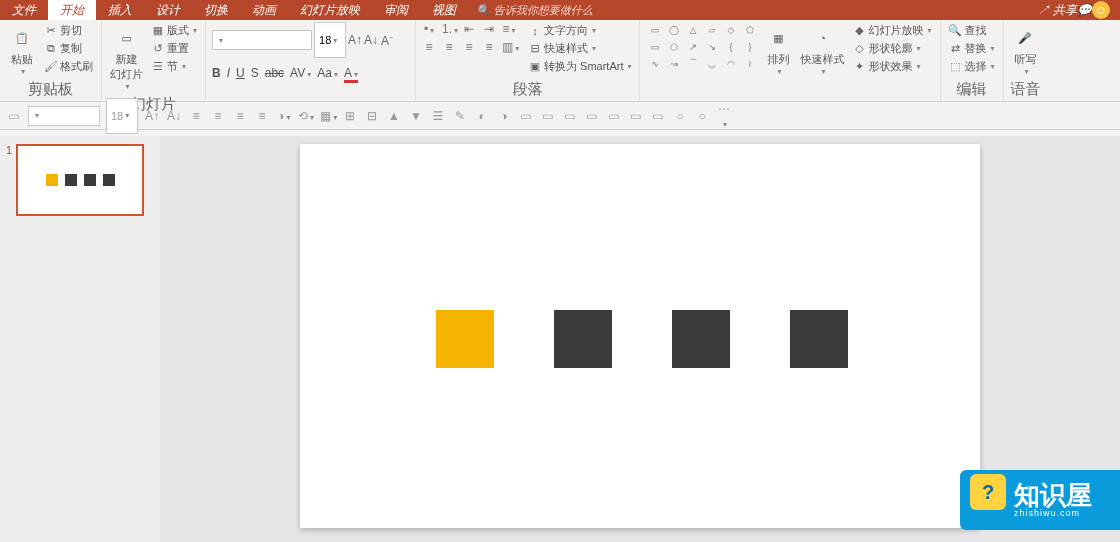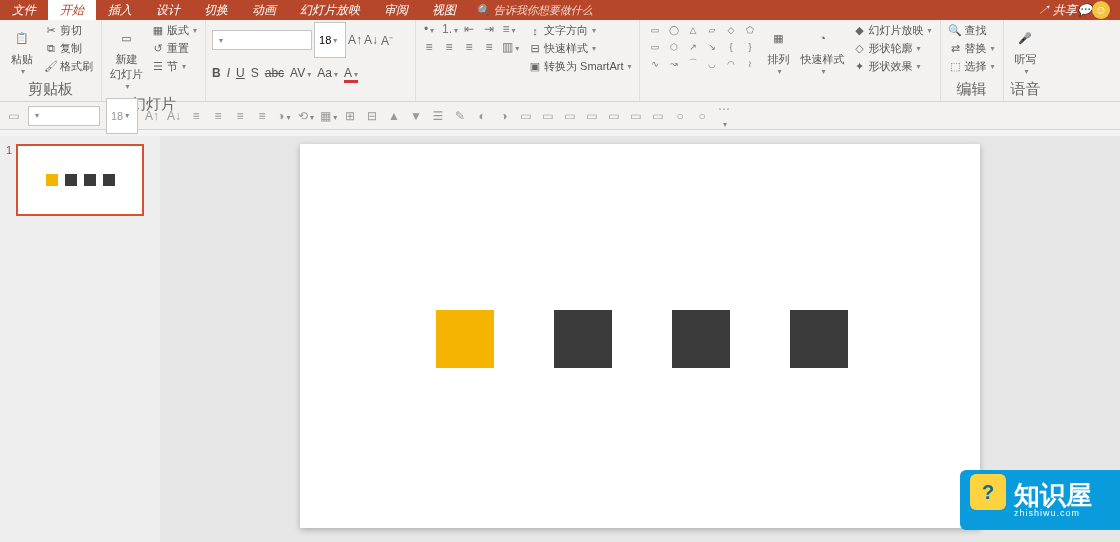--- a/index.html
+++ b/index.html
@@ -184,20 +184,21 @@
         <div class="btn-row dd">
             <span class="ic">⊟</span>
             <span>快速样式</span>
           </div>
         <div class="btn-row dd">
             <span class="ic">▣</span>
             <span>转换为 SmartArt</span>
           </div>
       </div>
     </div>
+    <div class="group-label">段落</div>
   </div>
 
   <div class="group" style="min-width:270px;">
     <div class="group-body">
       <div class="shape-gallery">
         <span class="nb">▭</span>
           <span class="nb">◯</span>
           <span class="nb">△</span>
           <span class="nb">▱</span>
           <span class="nb">◇</span>

